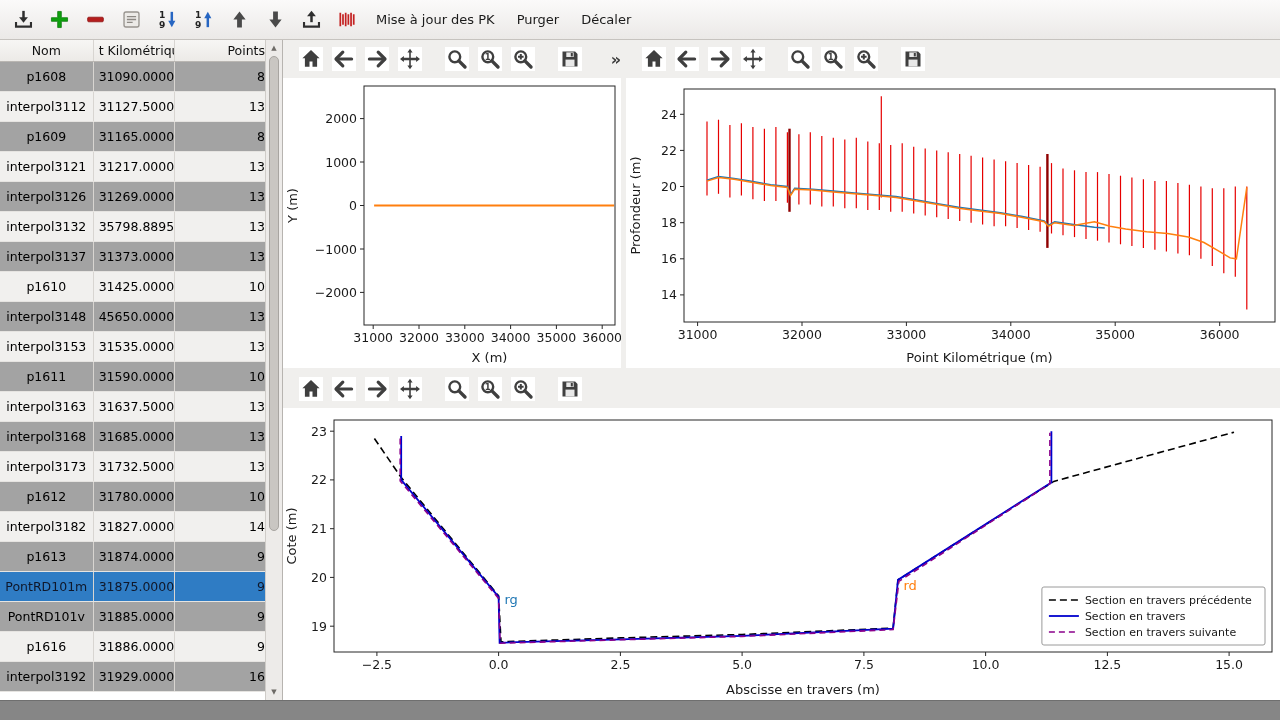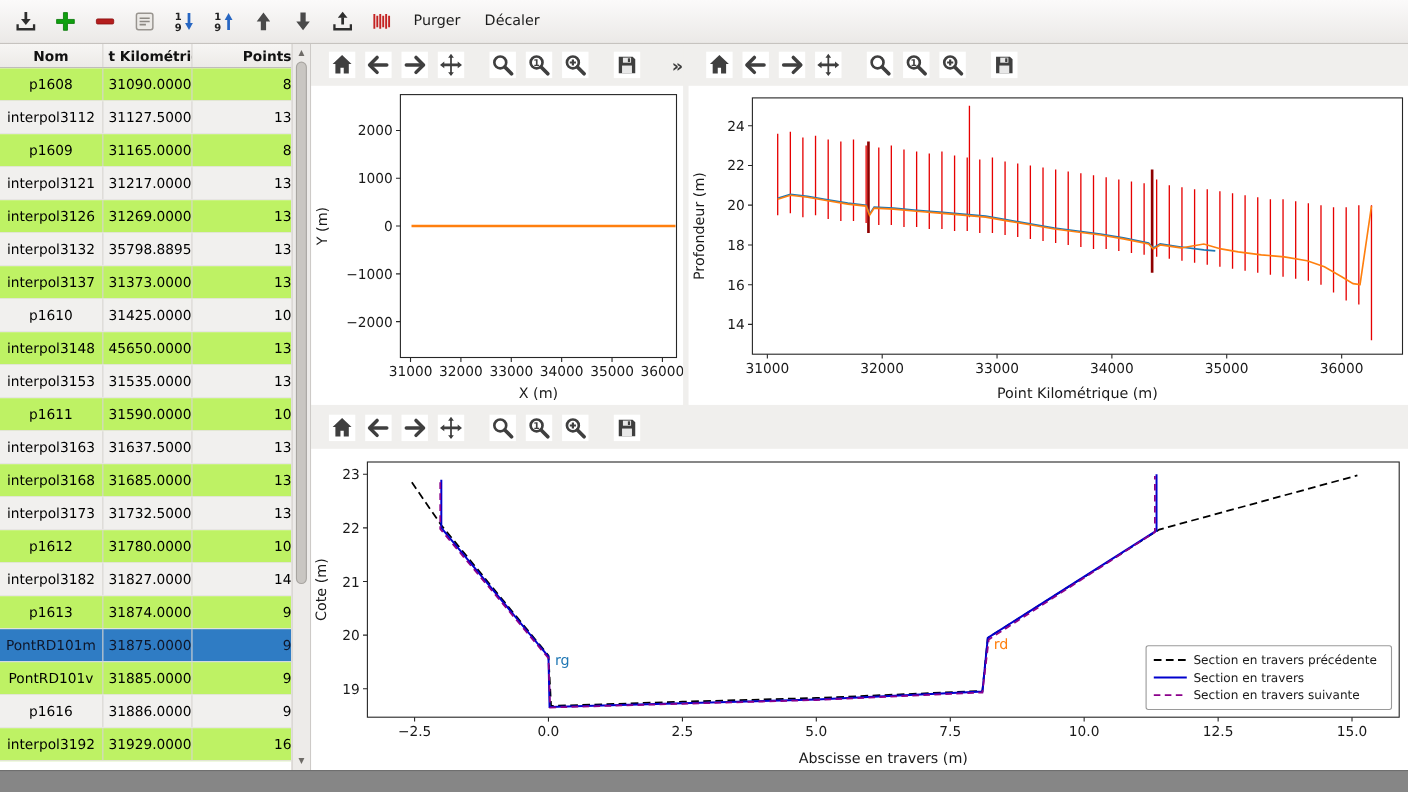--- a/index.html
+++ b/index.html
@@ -18,24 +18,24 @@
     color:#1b1b1b; height:32px; padding:0 10px; cursor:default; }
 
   
   .main { flex:1 1 auto; min-height:0; display:flex; }
 
   
   .left-panel { width:283px; flex:0 0 283px; background:#ffffff; border-right:1px solid #b7b4b0;
     display:flex; }
   .table-wrap { width:266px; display:flex; flex-direction:column; overflow:hidden; }
   .thead { display:flex; height:22px; flex:0 0 22px; background:linear-gradient(#f7f6f4,#eceae7);
-    border-bottom:1px solid #b9b6b2; font-weight:bold; font-size:12.5px; color:#111; }
+    border-bottom:1px solid #b9b6b2; font-weight:normal; font-size:12.5px; color:#111; }
   .thead .tcell { line-height:21px; }
   .tbody { flex:1 1 auto; overflow:hidden; }
-  .trow { display:flex; height:30px; background:#bef264; border-bottom:1px solid #e6e4e1; }
+  .trow { display:flex; height:30px; background:#a3a3a3; border-bottom:1px solid #e6e4e1; }
   .trow.alt { background:#f1f0ee; }
   .trow.sel { background:#2f7cc4; color:#0f172a; }
   .tcell { height:100%; line-height:29px; font-size:12.5px; border-right:1px solid #d8d5d1;
     overflow:hidden; white-space:nowrap; }
   .c-nom { width:94px; text-align:center; }
   .c-pk  { width:82px; text-align:left; padding-left:5px; }
   .c-pts { width:90px; text-align:right; border-right:none; }
 
   
   .vscroll { width:17px; flex:0 0 17px; background:#edebe9; border-left:1px solid #cfccc8; position:relative; }
@@ -145,20 +145,21 @@
           </svg>
         </span>
       </button>
       <button class="tbtn">
         <span class="icon">
           <svg viewBox="0 0 24 24">
             <path d="M4.5 5v14M7.3 6.5v11M10.1 5v14M12.9 6.5v11M15.7 5v14M18.5 6.5v11" stroke="#c42222" stroke-width="1.8" fill="none"></path>
           </svg>
         </span>
       </button>
+      <button class="ttext">Mise à jour des PK</button>
       <button class="ttext">Purger</button>
       <button class="ttext">Décaler</button>
     </div>
 
   <div class="main">
 
     <div class="left-panel">
       <div class="table-wrap">
         <div class="thead" id="table-header">
             <div class="tcell c-nom">Nom</div>

